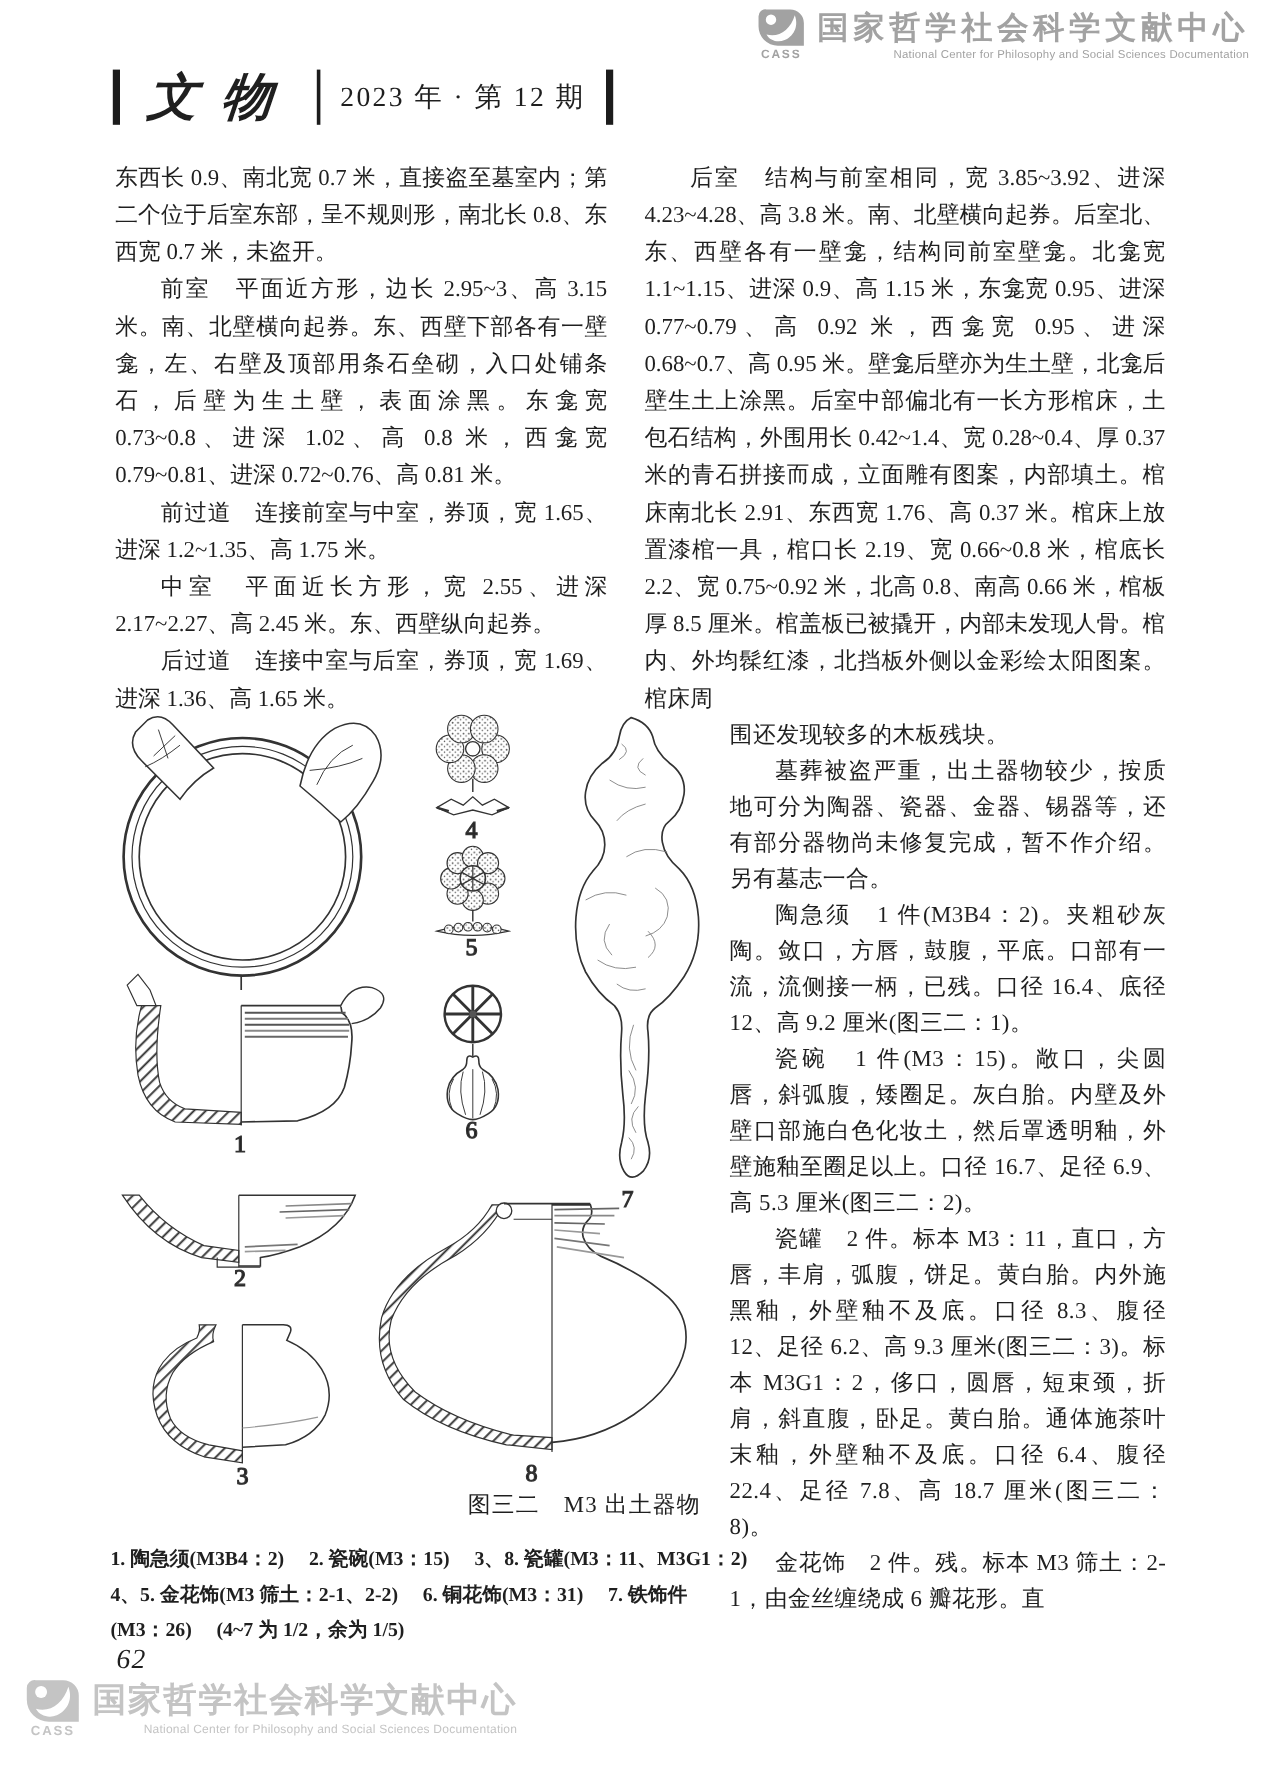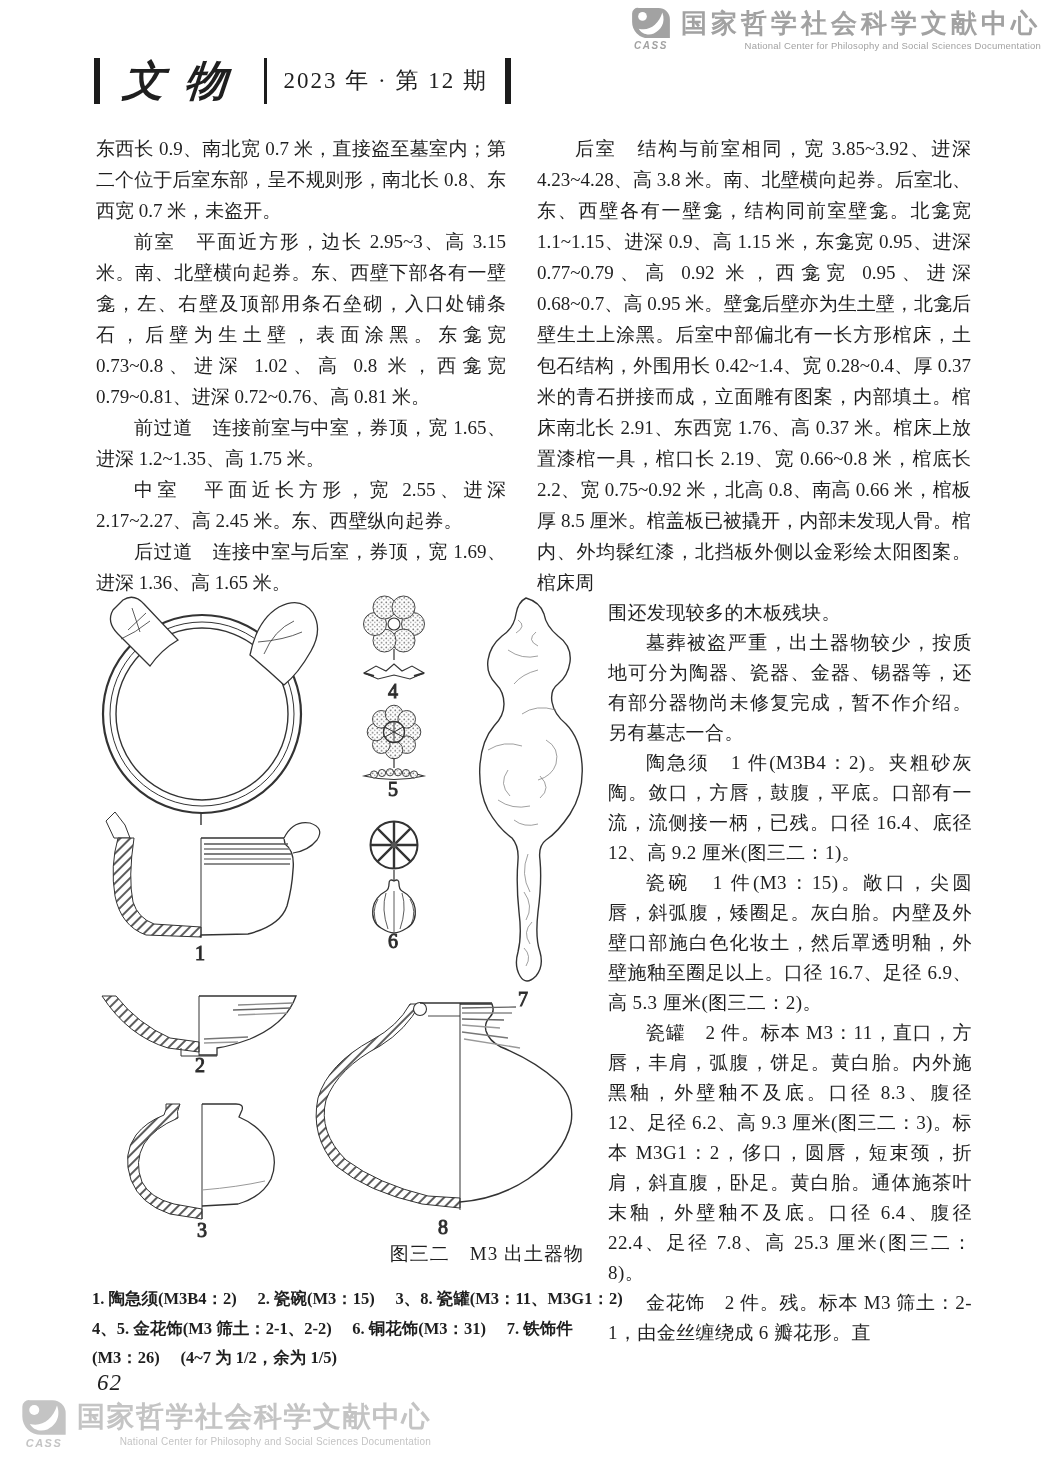--- a/index.html
+++ b/index.html
@@ -21,21 +21,21 @@
   .journal-issue { font-size:23px; letter-spacing:2px; white-space:nowrap; padding-bottom:2px; }
 
   
   .brand { position:absolute; display:flex; gap:9px; align-items:flex-start;
     font-family:"Liberation Sans","DejaVu Sans",sans-serif; }
   .brand-top    { right:10px; top:6px;   color:#a2a2a2; }
   .brand-bottom { left:20px;  top:1398px; color:#c4c4c4; }
   .brand-mark { display:flex; flex-direction:column; align-items:center; }
   .brand-top .brand-mark svg    { width:42px; height:34px; }
   .brand-bottom .brand-mark svg { width:48px; height:39px; }
-  .brand-cass { font-weight:bold; letter-spacing:1.5px;font-style:italic; }
+  .brand-cass { font-weight:bold; letter-spacing:1.5px; }
   .brand-top .brand-cass    { font-size:10px; }
   .brand-bottom .brand-cass { font-size:11px; }
   .brand-text { display:flex; flex-direction:column;align-items:flex-end; }
   .brand-zh { font-weight:bold; white-space:nowrap; }
   .brand-top .brand-zh    { font-size:26px; letter-spacing:4px; line-height:34px; }
   .brand-bottom .brand-zh { font-size:28px; letter-spacing:1.5px; line-height:38px; }
   .brand-en { white-space:nowrap; }
   .brand-top .brand-en    { font-size:9.5px; letter-spacing:0.2px; }
   .brand-bottom .brand-en { font-size:10px;  letter-spacing:0.2px; }
 
@@ -100,21 +100,21 @@
 
   <div class="bodycol col-right-full">
     <p class="indent">后室　结构与前室相同，宽 3.85~3.92、进深 4.23~4.28、高 3.8 米。南、北壁横向起券。后室北、东、西壁各有一壁龛，结构同前室壁龛。北龛宽 1.1~1.15、进深 0.9、高 1.15 米，东龛宽 0.95、进深 0.77~0.79、高 0.92 米，西龛宽 0.95、进深 0.68~0.7、高 0.95 米。壁龛后壁亦为生土壁，北龛后壁生土上涂黑。后室中部偏北有一长方形棺床，土包石结构，外围用长 0.42~1.4、宽 0.28~0.4、厚 0.37 米的青石拼接而成，立面雕有图案，内部填土。棺床南北长 2.91、东西宽 1.76、高 0.37 米。棺床上放置漆棺一具，棺口长 2.19、宽 0.66~0.8 米，棺底长 2.2、宽 0.75~0.92 米，北高 0.8、南高 0.66 米，棺板厚 8.5 厘米。棺盖板已被撬开，内部未发现人骨。棺内、外均髹红漆，北挡板外侧以金彩绘太阳图案。棺床周</p>
   </div>
 
   <div class="bodycol col-right-narrow">
     <p>围还发现较多的木板残块。</p>
     <p class="indent">墓葬被盗严重，出土器物较少，按质地可分为陶器、瓷器、金器、锡器等，还有部分器物尚未修复完成，暂不作介绍。另有墓志一合。</p>
     <p class="indent">陶急须　1 件(M3B4：2)。夹粗砂灰陶。敛口，方唇，鼓腹，平底。口部有一流，流侧接一柄，已残。口径 16.4、底径 12、高 9.2 厘米(图三二：1)。</p>
     <p class="indent">瓷碗　1 件(M3：15)。敞口，尖圆唇，斜弧腹，矮圈足。灰白胎。内壁及外壁口部施白色化妆土，然后罩透明釉，外壁施釉至圈足以上。口径 16.7、足径 6.9、高 5.3 厘米(图三二：2)。</p>
-    <p class="indent">瓷罐　2 件。标本 M3：11，直口，方唇，丰肩，弧腹，饼足。黄白胎。内外施黑釉，外壁釉不及底。口径 8.3、腹径 12、足径 6.2、高 9.3 厘米(图三二：3)。标本 M3G1：2，侈口，圆唇，短束颈，折肩，斜直腹，卧足。黄白胎。通体施茶叶末釉，外壁釉不及底。口径 6.4、腹径 22.4、足径 7.8、高 25.3 厘米(图三二：8)。</p>
+    <p class="indent">瓷罐　2 件。标本 M3：11，直口，方唇，丰肩，弧腹，饼足。黄白胎。内外施黑釉，外壁釉不及底。口径 8.3、腹径 12、足径 6.2、高 9.3 厘米(图三二：3)。标本 M3G1：2，侈口，圆唇，短束颈，折肩，斜直腹，卧足。黄白胎。通体施茶叶末釉，外壁釉不及底。口径 6.4、腹径 22.4、足径 7.8、高 18.7 厘米(图三二：8)。</p>
     <p class="indent">金花饰　2 件。残。标本 M3 筛土：2-1，由金丝缠绕成 6 瓣花形。直</p>
   </div>
 
   <svg class="figure-svg" viewBox="0 0 500 650">
     <defs>
       <pattern id="hatch" patternUnits="userSpaceOnUse" width="7" height="7" patternTransform="rotate(45)">
         <rect width="7" height="7" fill="#fff"></rect>
         <line x1="1" y1="0" x2="1" y2="7" stroke="#333" stroke-width="1.6"></line>
       </pattern>
       <pattern id="stip" patternUnits="userSpaceOnUse" width="4.5" height="4.5">

